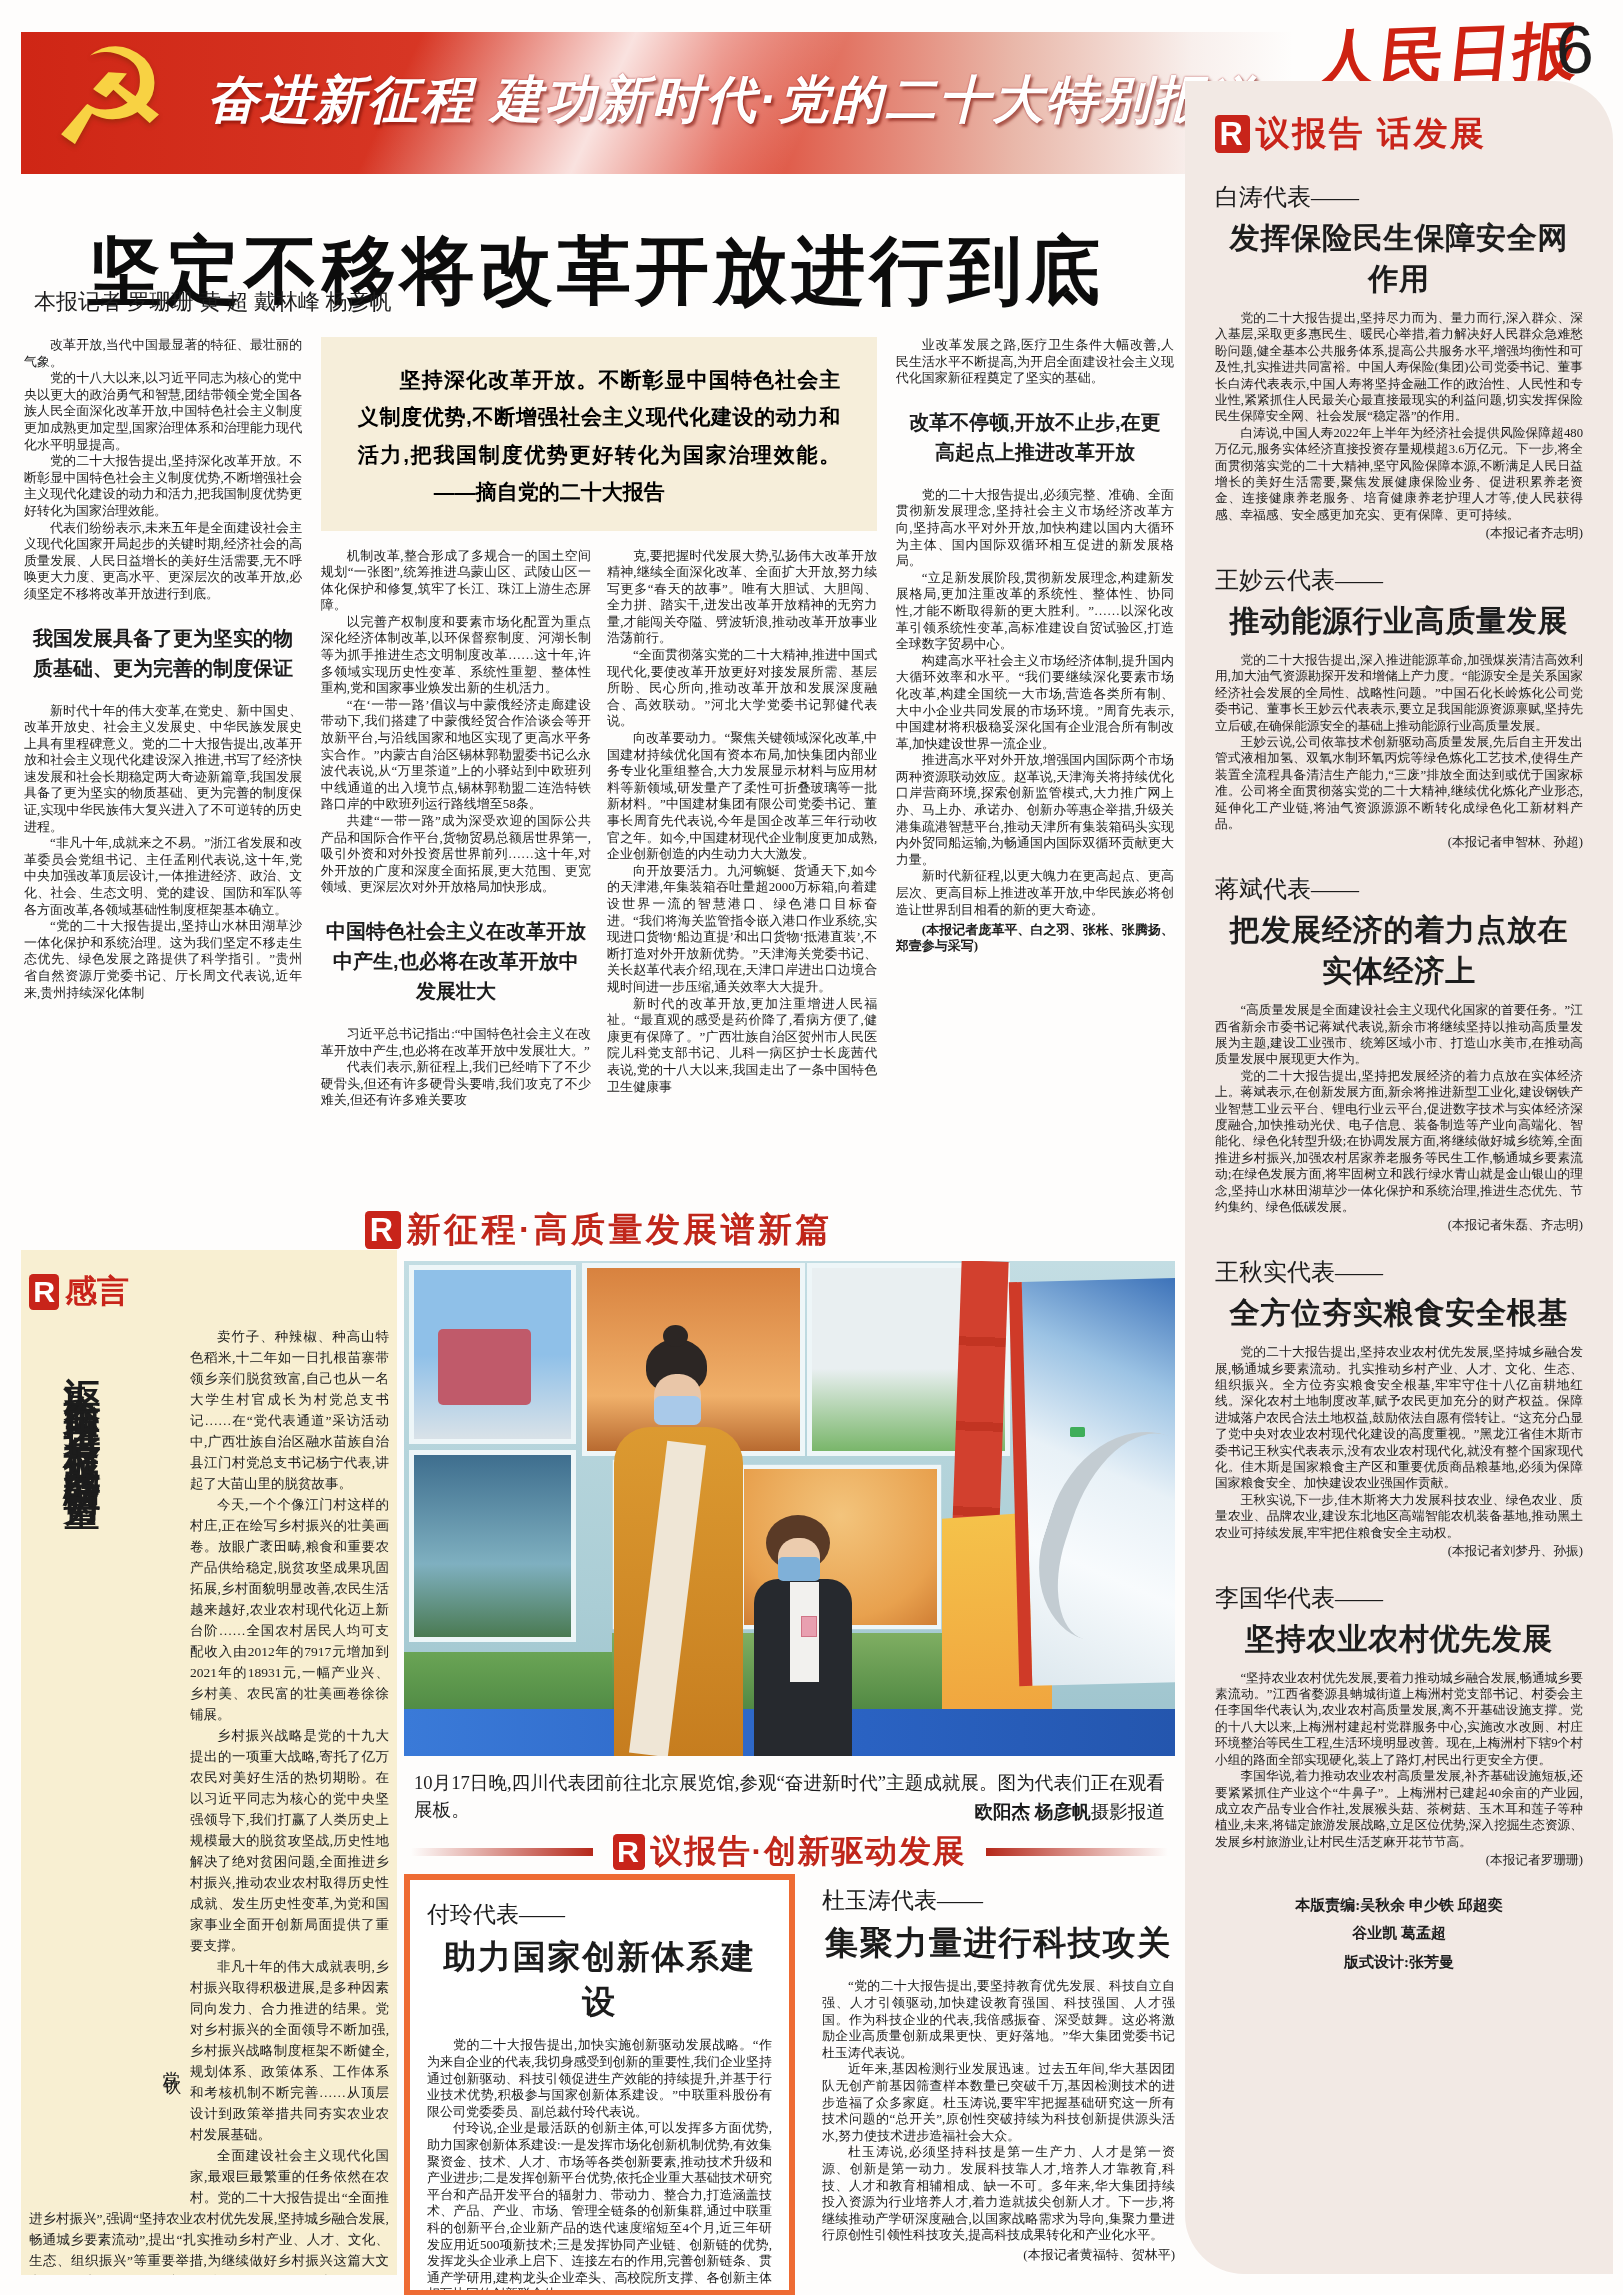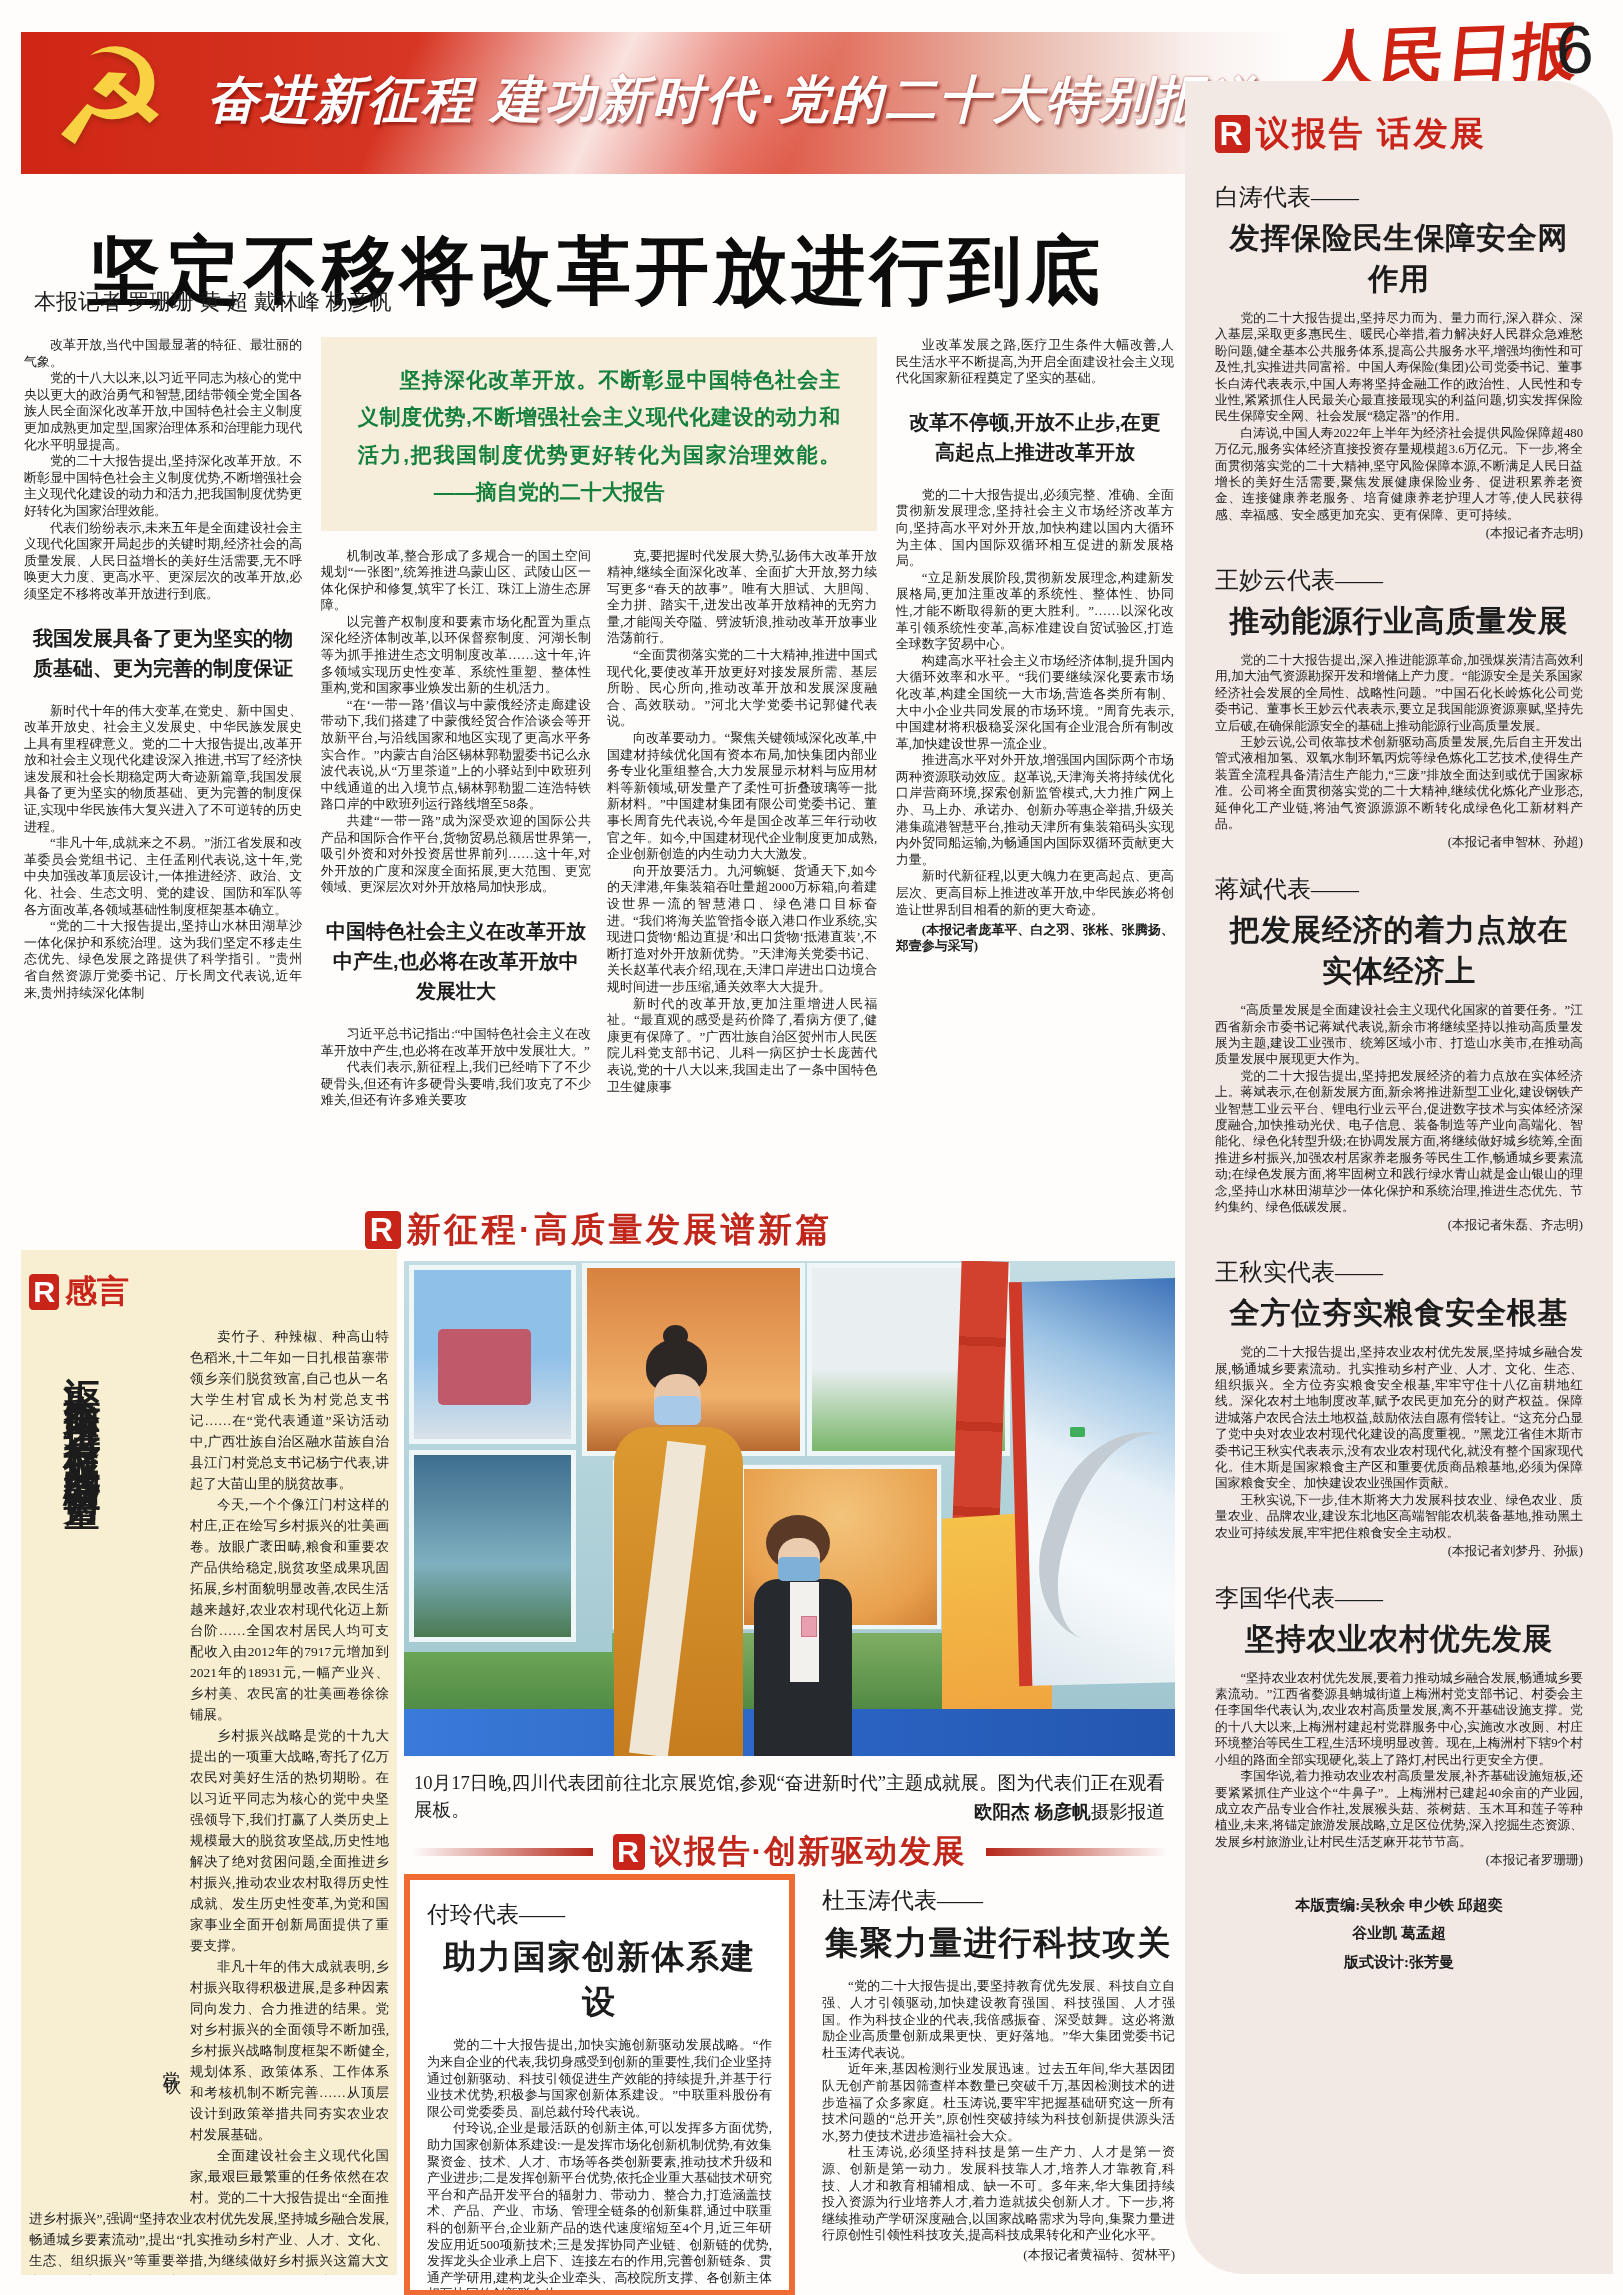--- a/index.html
+++ b/index.html
@@ -24,21 +24,21 @@
     font-family:"Liberation Sans","DejaVu Sans",sans-serif;letter-spacing:0.8px;}
   
   .headline{position:absolute;left:34px;top:172px;width:1124px;text-align:center;font-size:74px;
     font-weight:900;letter-spacing:4.2px;color:#0c0c0c;}
   .byline{position:absolute;left:34px;top:287px;width:1124px;text-align:left;font-size:22px;}
   .main-cols{position:absolute;left:24px;top:337px;width:1150px;height:864px;display:flex;gap:18.6px;overflow:hidden;}
   .mcol{flex:1;overflow:hidden;min-width:0;}
   .mwrap2{flex:2;display:flex;flex-direction:column;min-width:0;}
   .inner2{display:flex;gap:16px;flex:1;overflow:hidden;}
   .quote-box{background:#f6eeda;padding:24px 37px 20px;margin-bottom:17px;}
-  .quote-box p{margin:0;color:#15803d;font-weight:700;font-size:21px;line-height:1.78;
+  .quote-box p{margin:0;color:#000000;font-weight:700;font-size:21px;line-height:1.78;
     text-indent:2em;text-align:justify;font-family:"Liberation Sans","DejaVu Sans",sans-serif;}
   .quote-src{display:inline-block;margin-left:34px;}
   .main-cols p.body,.bodyp{font-size:13px;line-height:16.6px;text-align:justify;text-indent:2em;margin:0;}
   .subhead{font-weight:900;font-size:20px;line-height:1.5;text-align:center;margin:20px 5px;
     font-family:"Liberation Sans","DejaVu Sans",sans-serif;}
   .mcredit{font-size:13px;line-height:16.6px;text-align:justify;text-indent:2em;margin-top:3.4px;font-weight:700;}
   .band{position:absolute;left:24px;top:1207px;width:1150px;text-align:center;font-size:34px;font-weight:900;
     color:#c0261a;font-family:"Liberation Sans","DejaVu Sans",sans-serif;letter-spacing:3.4px;}
   .rlogo{display:inline-block;background:#c8241a;color:#fff;font-weight:900;border-radius:4.2px;
     padding:0 .14em;margin-right:.18em;line-height:1.18;font-size:.95em;
@@ -80,21 +80,21 @@
   .ph-robe{left:210px;top:166px;width:129px;height:329px;background:linear-gradient(180deg,#dc9a31,#c67d1f);border-radius:36px 36px 0 0;}
   .ph-sash{left:244px;top:181px;width:39px;height:314px;background:#efe6d6;transform:rotate(7deg);}
   .ph-hair2{left:362px;top:254px;width:64px;height:56px;background:#5a3a26;border-radius:50%;}
   .ph-face2{left:374px;top:277px;width:42px;height:41px;background:#ecccae;border-radius:46%;}
   .ph-mask2{left:374px;top:296px;width:42px;height:24px;background:#7fb0d8;border-radius:5px;}
   .ph-suit{left:350px;top:318px;width:98px;height:177px;background:#26292e;border-radius:24px 24px 0 0;}
   .ph-shirt{left:386px;top:321px;width:29px;height:100px;background:#f2f1ee;}
   .ph-badge{left:397px;top:355px;width:13.5px;height:18.6px;background:#e8a0b0;border:0.8px solid #d07486;}
   .photo-caption{position:absolute;left:414px;top:1770px;width:751px;font-size:18.6px;line-height:1.45;}
   .photo-credit{position:absolute;left:414px;top:1799px;width:751px;text-align:right;font-size:18.6px;}
-  .photo-credit b{font-family:Liberation Sans, sans-serif;padding-left:20px;}
+  .photo-credit b{font-family:Liberation Serif, serif;padding-left:20px;}
   
   .innov-head{position:absolute;left:404px;top:1830px;width:771px;display:flex;align-items:center;
     justify-content:center;gap:20px;}
   .bar{width:182px;height:7.6px;}
   .bar.l{background:linear-gradient(90deg,rgba(181,40,26,0),#b5281a);}
   .bar.r{background:linear-gradient(90deg,#b5281a,rgba(181,40,26,0));}
   .innov-title{font-size:32px;font-weight:900;color:#c0261a;letter-spacing:1.7px;
     font-family:"Liberation Sans","DejaVu Sans",sans-serif;white-space:nowrap;}
   .innov-left{position:absolute;left:404px;top:1874px;width:391px;height:422px;border:6.8px solid #ee6b33;
     box-sizing:border-box;padding:16px 17px;overflow:hidden;background:#fff;}

